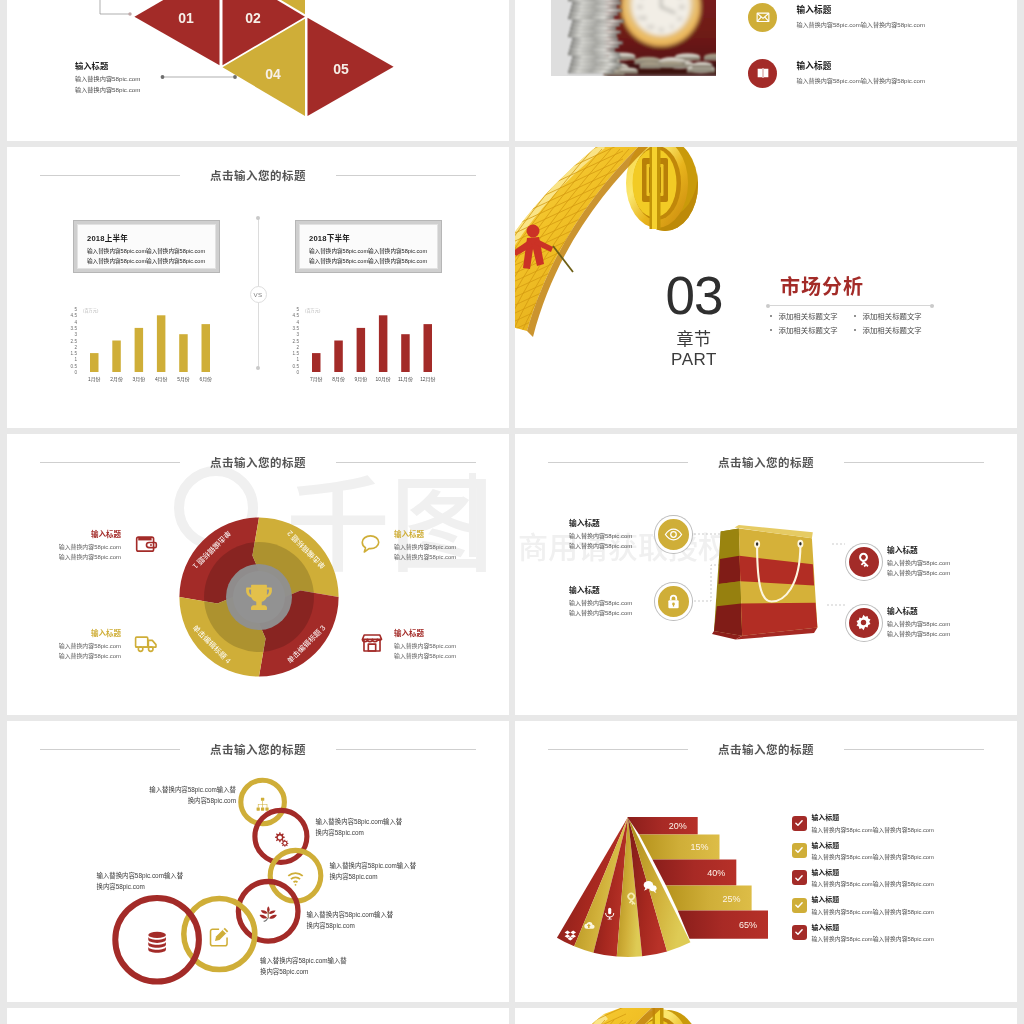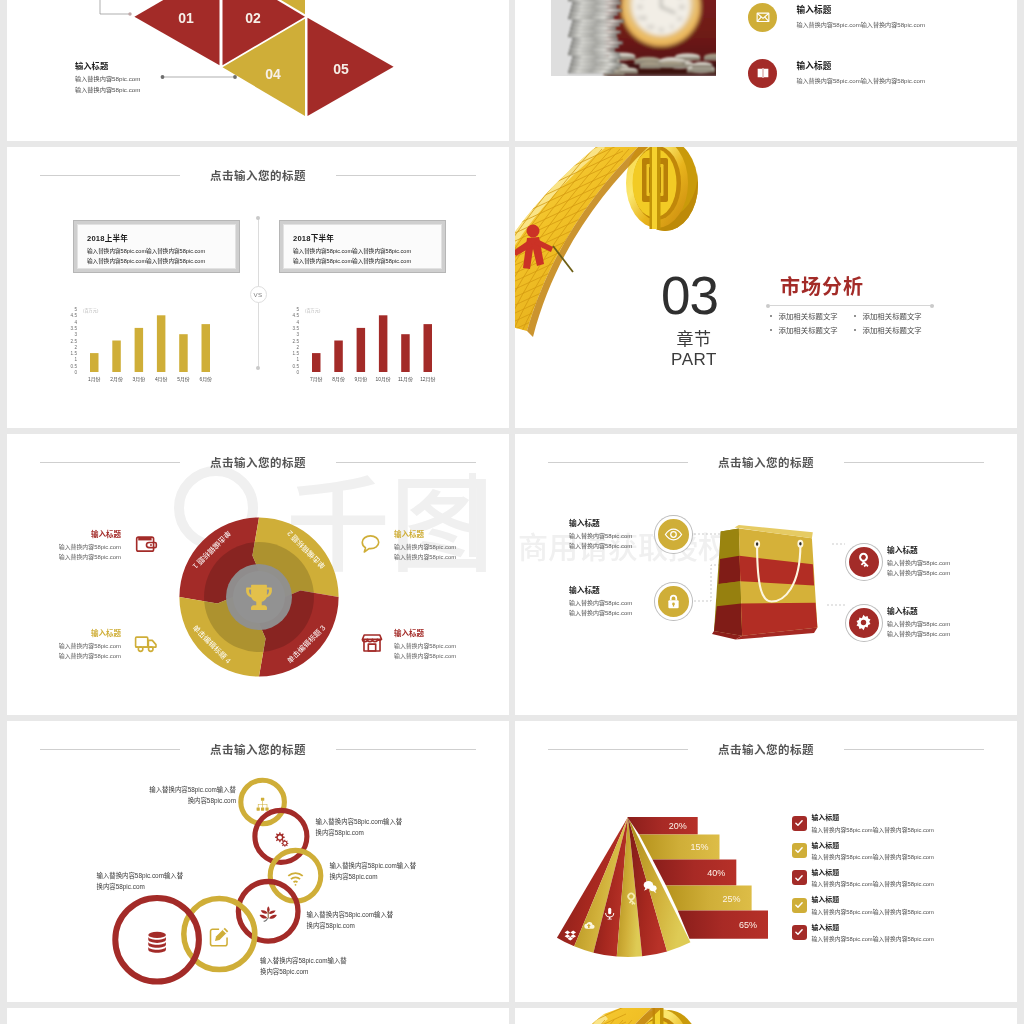--- a/index.html
+++ b/index.html
@@ -66,34 +66,34 @@
   .wm5{position:absolute;left:164px;top:29px;text-decoration:underline;}
   .donut{position:absolute;left:166.5px;top:78px;}
   .s5-it{position:absolute;width:112px;}
   .s5-h{font-size:7.5px;font-weight:700;margin-bottom:3px;}
   .s5-b{font-size:5.9px;color:#5e5e5e;line-height:1.75;white-space:nowrap;}
   .s5-ic{position:absolute;}
 
   
   .gold{position:absolute;left:-22px;top:-46px;}
   .gold2{position:absolute;left:-19px;top:-36px;}
-  .s4-num{position:absolute;left:146px;top:122px;width:66px;text-align:left;
+  .s4-num{position:absolute;left:146px;top:122px;width:66px;text-align:center;
           font-size:53px;font-weight:300;color:#2f2f2f;line-height:1;letter-spacing:-1px;}
   .s4-part{position:absolute;left:146px;top:178px;width:66px;text-align:center;
            font-size:17px;color:#3b3b3b;letter-spacing:.5px;}
   .s4-head{position:absolute;left:265px;top:124px;font-size:20px;font-weight:700;
            color:#a32b28;letter-spacing:1px;}
   .s4-div{position:absolute;left:254.5px;top:158.3px;width:164px;height:1px;background:#d6d6d6;}
   .s4-dot{position:absolute;top:156.5px;width:4px;height:4px;border-radius:50%;background:#cacaca;}
   .s4-bul{position:absolute;font-size:7.4px;color:#4b4b4b;white-space:nowrap;}
   .bd-dot{display:inline-block;width:2px;height:2px;background:#6d6d6d;border-radius:50%;
           vertical-align:middle;margin-right:4.5px;position:relative;top:-1px;}
 
   
-  .card{position:absolute;width:167px;height:53px;box-sizing:border-box;
+  .card{position:absolute;width:147px;height:53px;box-sizing:border-box;
         background:#fff;border:1px solid #b6b6b6;
         box-shadow:inset 0 0 0 3px #cfcfcf;}
   .card-in{position:absolute;left:3px;top:3px;right:3px;bottom:3px;
         background:#fbfbfb;border:1px solid #e2e2e2;box-sizing:border-box;
         padding:7px 0 0 9px;}
   .card-h{font-size:7.6px;font-weight:700;color:#1c1c1c;margin-bottom:3px;letter-spacing:.2px;}
   .card-b{font-size:5.6px;color:#222;line-height:1.85;white-space:nowrap;}
   .vs-line{position:absolute;left:250.5px;top:71px;width:1px;height:150px;background:#dcdcdc;}
   .vs-dot{position:absolute;left:249px;width:4px;height:4px;border-radius:50%;
           background:#c9c9c9;box-sizing:border-box;}
@@ -378,21 +378,21 @@
       <div class="sl-title">点击输入您的标题</div>
 
       <div class="card" style="left:66px;top:73px;">
        <div class="card-in">
         <div class="card-h">2018上半年</div>
         <div class="card-b">输入替换内容58pic.com输入替换内容58pic.com</div>
         <div class="card-b">输入替换内容58pic.com输入替换内容58pic.com</div>
        </div>
       </div>
 
-      <div class="card" style="left:272px;top:73px;padding-left:8px;">
+      <div class="card" style="left:288px;top:73px;padding-left:8px;">
        <div class="card-in">
         <div class="card-h">2018下半年</div>
         <div class="card-b">输入替换内容58pic.com输入替换内容58pic.com</div>
         <div class="card-b">输入替换内容58pic.com输入替换内容58pic.com</div>
        </div>
       </div>
 
       <div class="vs-line"></div>
       <div class="vs-dot" style="top:69px;"></div>
       <div class="vs-dot" style="top:219px;"></div>

